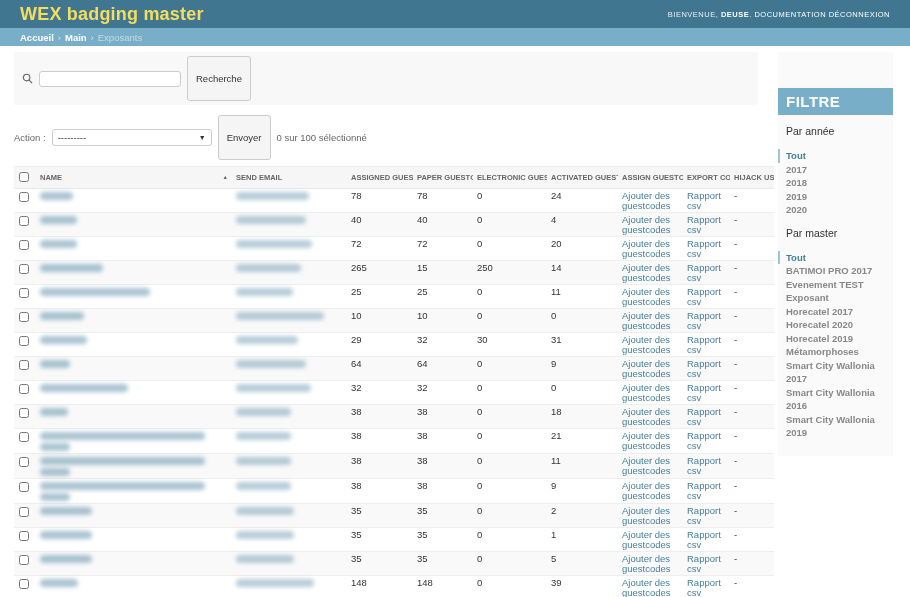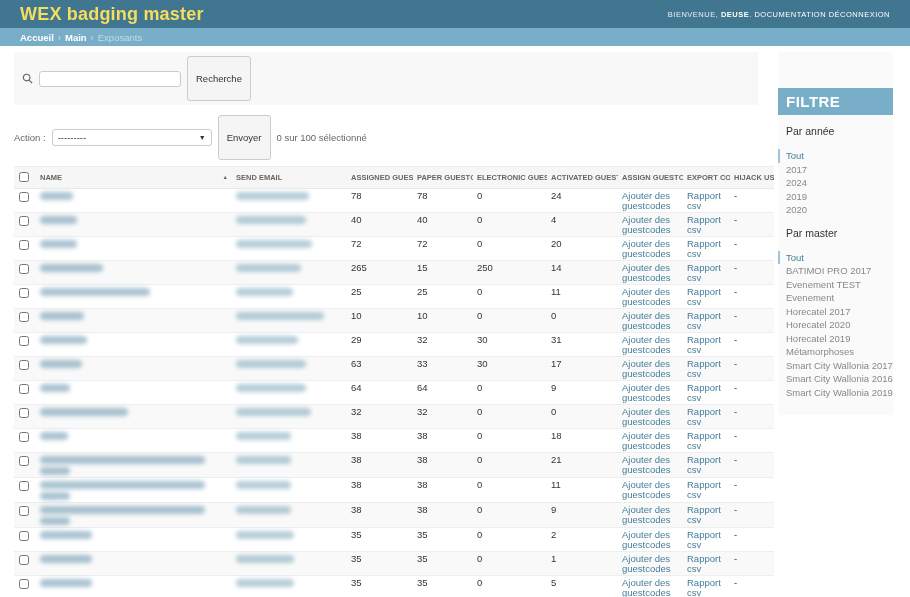--- a/index.html
+++ b/index.html
@@ -81,21 +81,21 @@
     filter: blur(2px); margin-top: 1px; }
   .blurbar.email { opacity: .38; }
   .blurbar.line2 { margin-top: 3px; }
 
   
   #changelist-filter { flex: 0 0 115px; background: #fafafa; padding-bottom: 12px; }
   #filter-title { background: #79aec8; color: #fff; font-size: 15px; font-weight: bold;
     text-transform: uppercase; letter-spacing: .5px; padding: 5px 8px; margin-top: 36px; }
   #changelist-filter h3 { font-size: 10.5px; font-weight: 400; color: #333;
     margin: 10px 8px 5px; }
-  #changelist-filter ul { list-style: none; margin: 12px 0 4px; }
+  #changelist-filter ul { list-style: none; margin: 12px 0 4px; font-weight: bold; }
   #changelist-filter li { font-size: 9.5px; line-height: 13.5px; color: #888;
     padding-left: 8px; cursor: pointer; }
   #changelist-filter li.selected { border-left: 2px solid #9ec6da; padding-left: 6px;
     color: #447e9b; }
 
   .mag { display: inline-block; }
 </style>
 </head>
 <body>
 
@@ -282,36 +282,20 @@
               <td>32</td>
               <td>30</td>
               <td>31</td>
               <td><span class="lnk">Ajouter des guestcodes</span></td>
               <td><span class="lnk">Rapport csv</span></td>
               <td class="dash">-</td>
             </tr>
             <tr>
               <td><input type="checkbox" style=""></td>
               <td>
-                <div class="blurbar" style="width: 42px;"></div>
-              </td>
-              <td>
-                <div class="blurbar email" style="width: 70px;"></div>
-              </td>
-              <td>63</td>
-              <td>33</td>
-              <td>30</td>
-              <td>17</td>
-              <td><span class="lnk">Ajouter des guestcodes</span></td>
-              <td><span class="lnk">Rapport csv</span></td>
-              <td class="dash">-</td>
-            </tr>
-            <tr>
-              <td><input type="checkbox" style=""></td>
-              <td>
                 <div class="blurbar" style="width: 30px;"></div>
               </td>
               <td>
                 <div class="blurbar email" style="width: 70px;"></div>
               </td>
               <td>64</td>
               <td>64</td>
               <td>0</td>
               <td>9</td>
               <td><span class="lnk">Ajouter des guestcodes</span></td>
@@ -469,30 +453,30 @@
       </table>
     </div>
 
     <div id="changelist-filter">
       <div id="filter-title">FILTRE</div>
       <div id="filter-groups">
           <h3>Par année</h3>
           <ul>
             <li class="selected">Tout</li>
             <li>2017</li>
-            <li>2024</li>
+            <li>2018</li>
             <li>2019</li>
             <li>2020</li>
           </ul>
           <h3>Par master</h3>
           <ul>
             <li class="selected">Tout</li>
             <li>BATIMOI PRO 2017</li>
             <li>Evenement TEST</li>
-            <li>Evenement</li>
+            <li>Exposant</li>
             <li>Horecatel 2017</li>
             <li>Horecatel 2020</li>
             <li>Horecatel 2019</li>
             <li>Métamorphoses</li>
             <li>Smart City Wallonia 2017</li>
             <li>Smart City Wallonia 2016</li>
             <li>Smart City Wallonia 2019</li>
           </ul>
         </div>
     </div>

